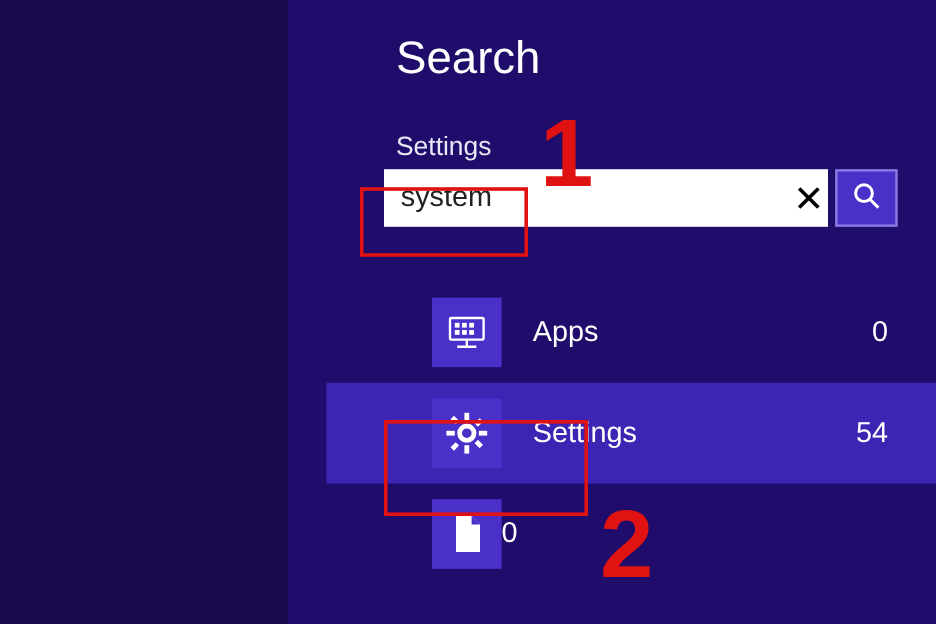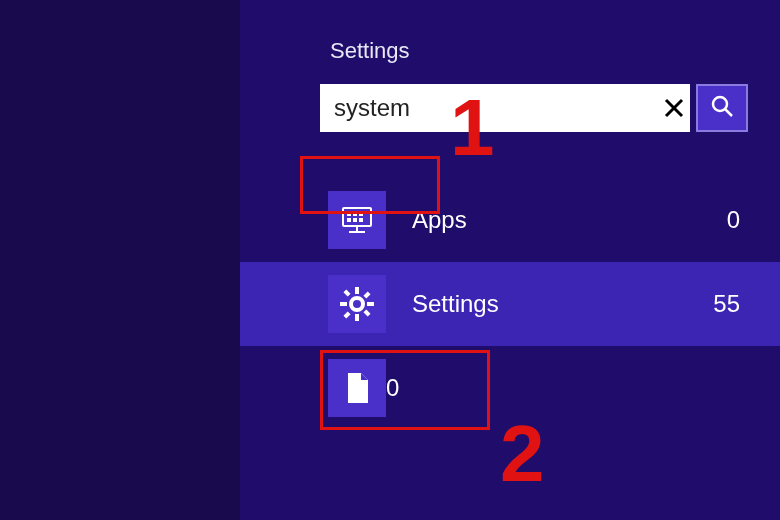--- a/index.html
+++ b/index.html
@@ -31,21 +31,21 @@
       margin: 28px 0 0 90px;
     }
     .scope-label {
       font-size: 22px;
       color: #e8e8f5;
       margin: 38px 0 0 90px;
     }
     .search-row {
       display: flex;
       align-items: stretch;
-      margin: 20px 0 0 80px;
+      margin: 6px 0 0 80px;
       height: 48px;
     }
     .search-input-wrap {
       position: relative;
       width: 370px;
       height: 48px;
       background: #fff;
       display: flex;
       align-items: center;
     }
@@ -83,20 +83,21 @@
     .category-list {
       margin-top: 46px;
     }
     .cat-row {
       display: flex;
       align-items: center;
       height: 84px;
       padding-left: 88px;
       padding-right: 30px;
       cursor: pointer;
+      margin-left: 32px;
     }
     .cat-row.selected {
       background: #3d25b3;
     }
     .cat-icon-box {
       width: 58px;
       height: 58px;
       background: #4a2fc9;
       display: flex;
       align-items: center;
@@ -140,20 +141,21 @@
     .anno-num.n1 { left: 450px; top: 82px; }
     .anno-num.n2 { left: 500px; top: 408px; }
   </style>
 </head>
 <body>
 
 <div class="left-pane"></div>
 
 <div class="right-pane">
 
+  <div class="search-title">Search</div>
 
   <div class="scope-label">Settings</div>
 
   <div class="search-row">
     <div class="search-input-wrap">
       <input class="search-input" type="text" value="system" style="">
       <div class="clear-x">
         <svg width="20" height="20" viewBox="0 0 20 20">
           <line x1="2" y1="2" x2="18" y2="18" stroke="#000" stroke-width="3"></line>
           <line x1="18" y1="2" x2="2" y2="18" stroke="#000" stroke-width="3"></line>
@@ -200,21 +202,21 @@
             <rect x="3" y="18" width="7" height="4"></rect>
             <rect x="30" y="18" width="7" height="4"></rect>
             <rect x="7" y="7" width="6" height="4" transform="rotate(45 10 9)"></rect>
             <rect x="27" y="27" width="6" height="4" transform="rotate(45 30 29)"></rect>
             <rect x="27" y="9" width="6" height="4" transform="rotate(-45 30 11)"></rect>
             <rect x="7" y="29" width="6" height="4" transform="rotate(-45 10 31)"></rect>
           </g>
         </svg>
       </div>
       <div class="cat-label">Settings</div>
-      <div class="cat-count">55</div>
+      <div class="cat-count">54</div>
     </div>
 
     <div class="cat-row">
       <div class="cat-icon-box">
         <svg width="40" height="40" viewBox="0 0 40 40">
           <path d="M11 5 L24 5 L31 12 L31 35 L11 35 Z" fill="#fff"></path>
           <path d="M24 5 L24 12 L31 12 Z" fill="#4a2fc9"></path>
         </svg>
       </div>
       <div class="cat-count">0</div>

